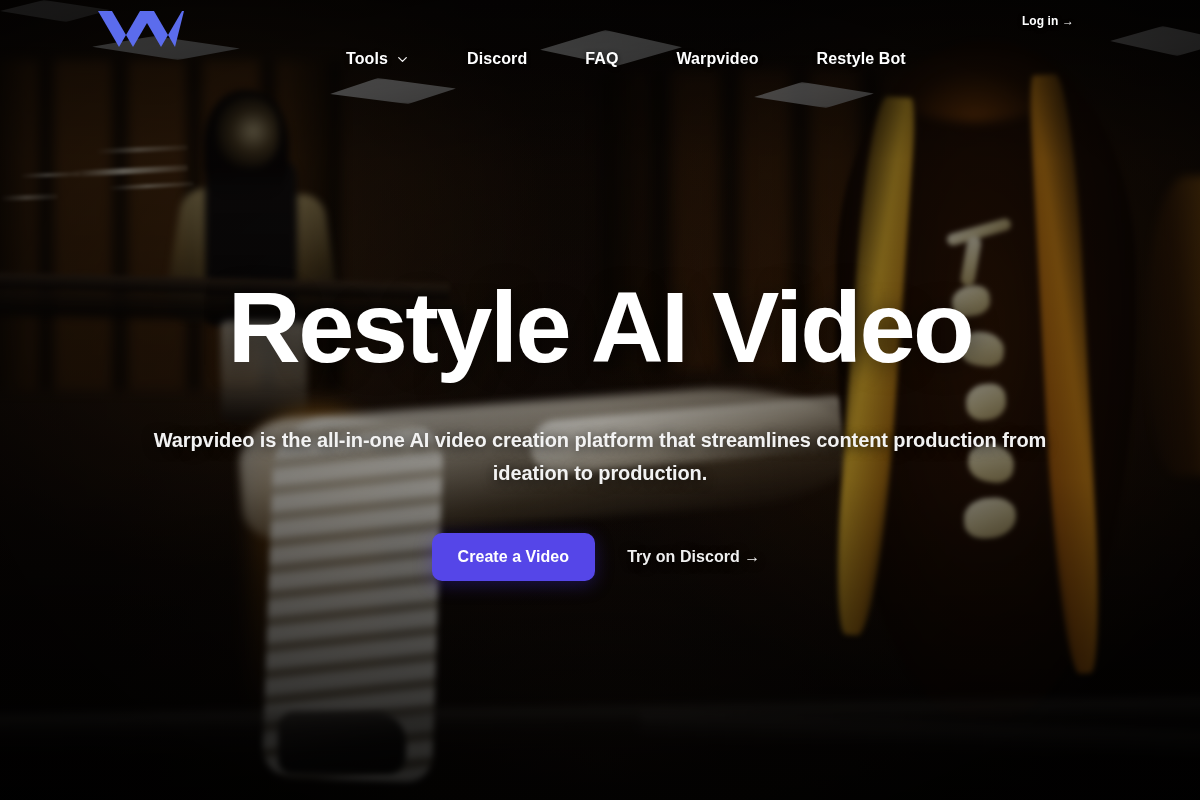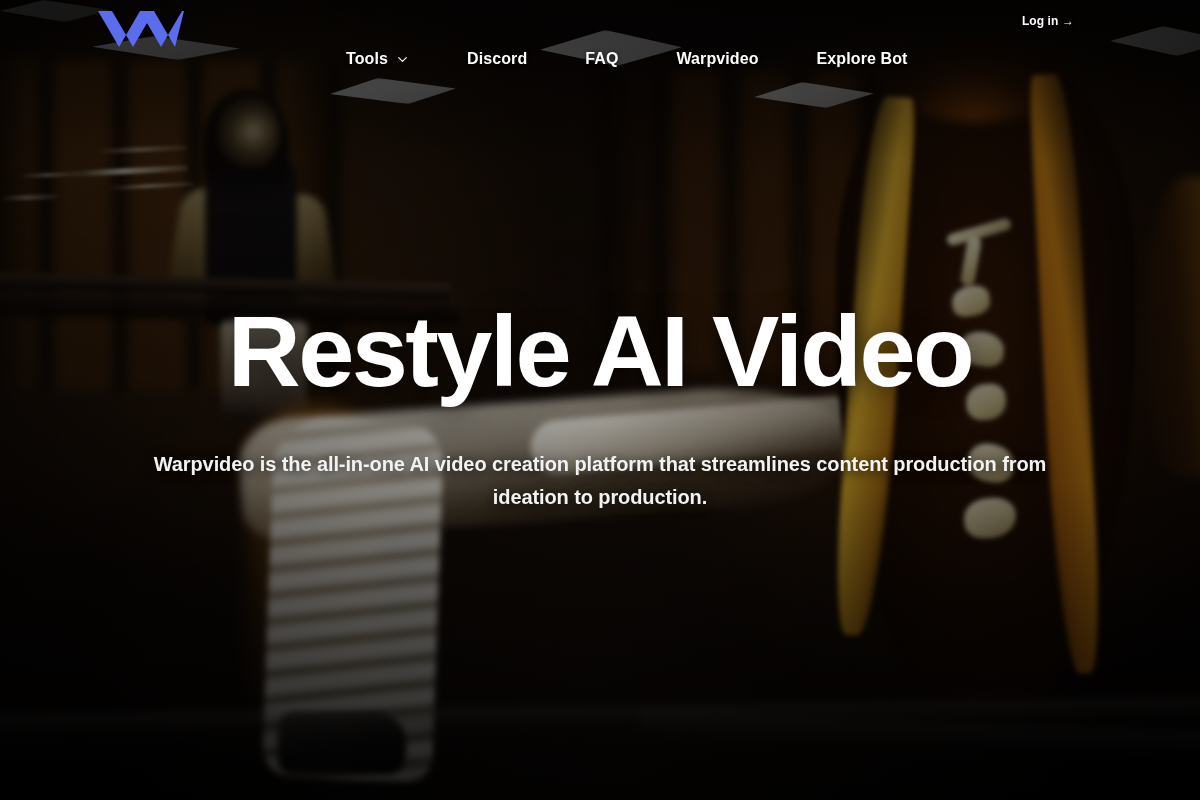--- a/index.html
+++ b/index.html
@@ -463,30 +463,34 @@
 
       <div class="nav-item">
         <span>FAQ</span>
       </div>
 
       <div class="nav-item">
         <span>Warpvideo</span>
       </div>
 
       <div class="nav-item">
-        <span>Explore Bot</span>
+        <span>Restyle Bot</span>
       </div>
 
     </nav>
 
     <div class="login">Log in →</div>
   </div>
 
   <div class="hero">
 
     <h1 class="hero-title">Restyle AI Video</h1>
 
     <p class="hero-sub">Warpvideo is the all-in-one AI video creation platform that streamlines content production from ideation to production.</p>
 
+    <div class="cta-row">
+      <button class="btn-primary">Create a Video</button>
+      <button class="btn-secondary">Try on Discord →</button>
+    </div>
 
   </div>
 
 </div>
 
 </body></html>

